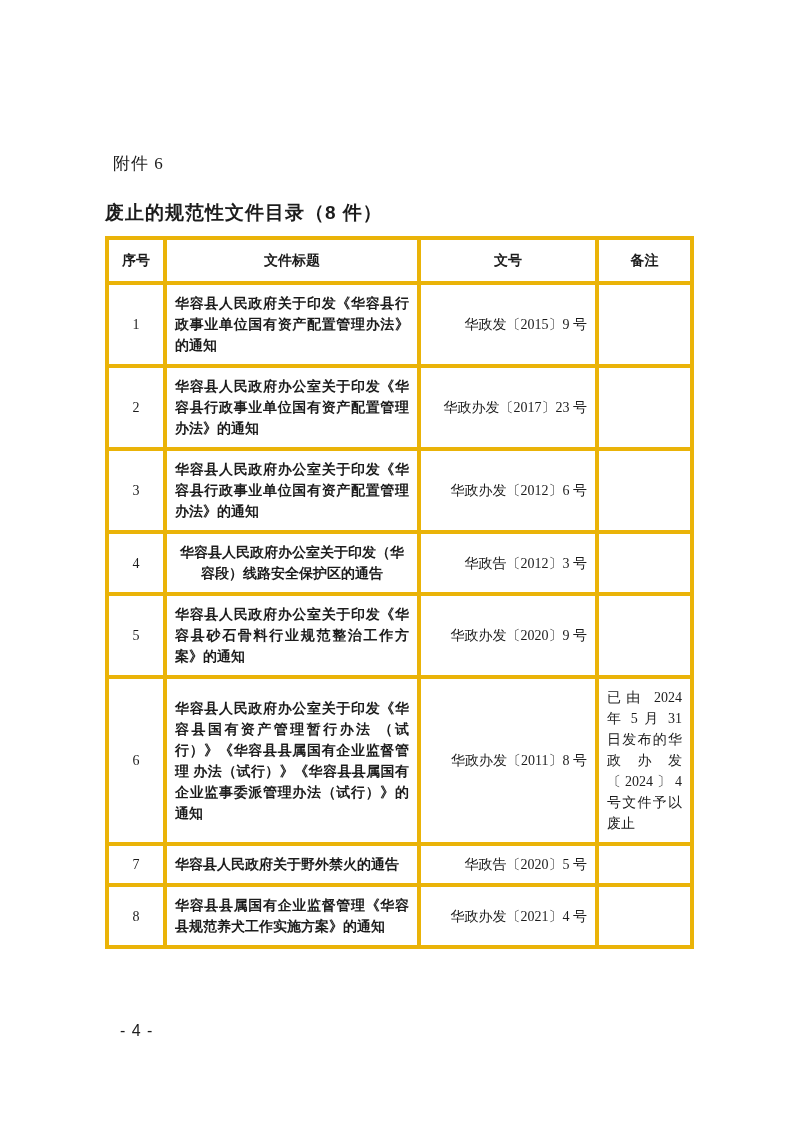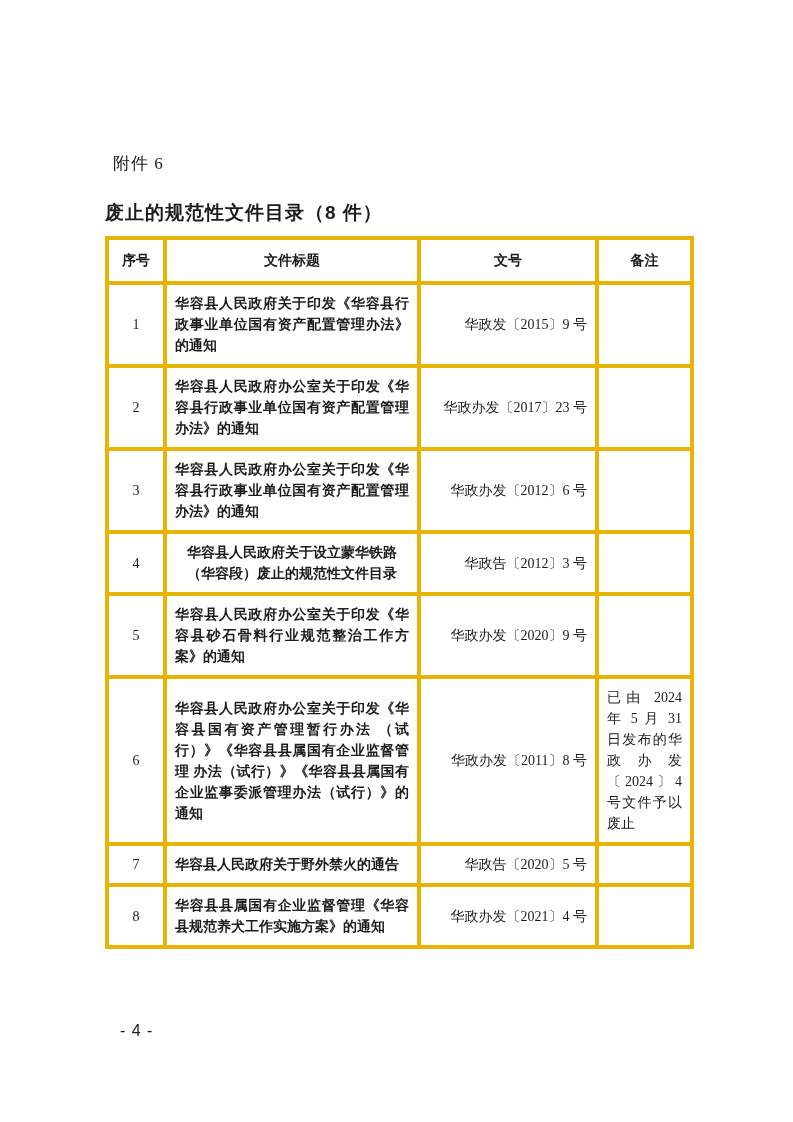--- a/index.html
+++ b/index.html
@@ -106,21 +106,21 @@
       <td class="cell-remark"></td>
     </tr>
     <tr>
       <td class="cell-no">3</td>
       <td class="cell-title">华容县人民政府办公室关于印发《华容县行政事业单位国有资产配置管理办法》的通知</td>
       <td class="cell-docno">华政办发〔2012〕6 号</td>
       <td class="cell-remark"></td>
     </tr>
     <tr>
       <td class="cell-no">4</td>
-      <td class="cell-title centered">华容县人民政府关于设立蒙华铁路（华容段）废止的规范性文件目录</td>
+      <td class="cell-title centered">华容县人民政府办公室关于印发（华容段）线路安全保护区的通告</td>
       <td class="cell-docno">华政告〔2012〕3 号</td>
       <td class="cell-remark"></td>
     </tr>
     <tr>
       <td class="cell-no">5</td>
       <td class="cell-title">华容县人民政府办公室关于印发《华容县砂石骨料行业规范整治工作方案》的通知</td>
       <td class="cell-docno">华政办发〔2020〕9 号</td>
       <td class="cell-remark"></td>
     </tr>
     <tr class="row-tall">

